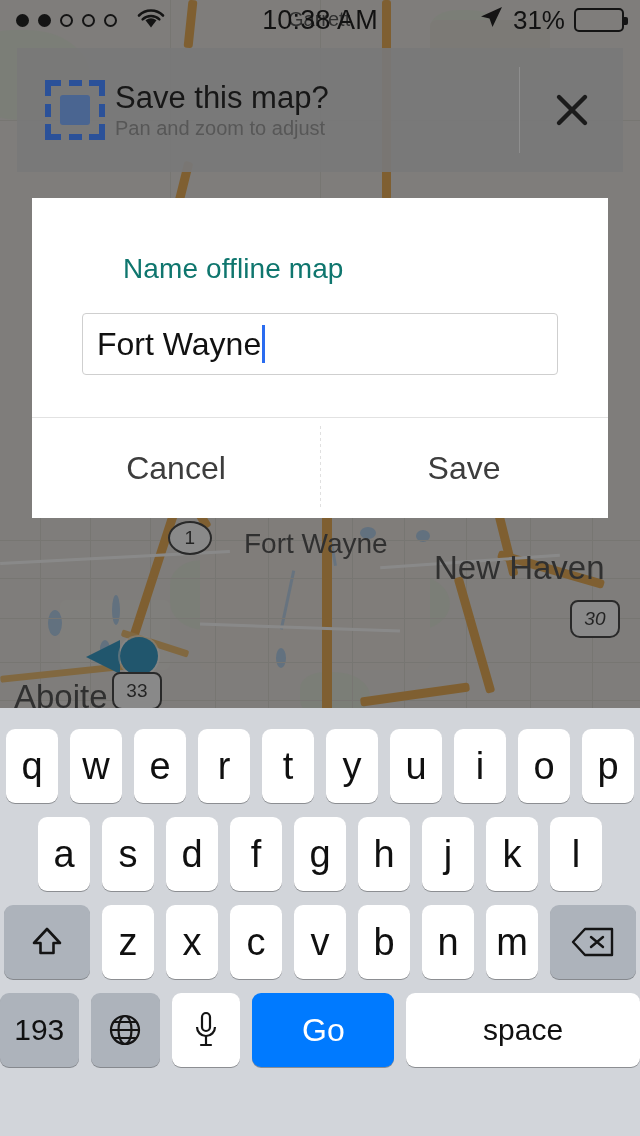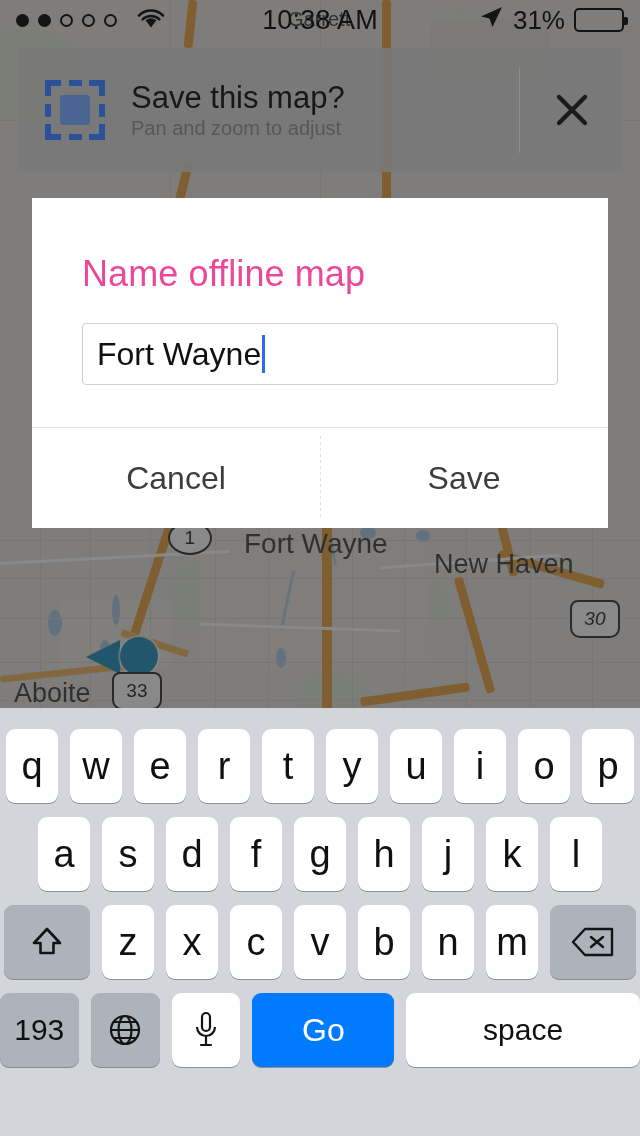--- a/index.html
+++ b/index.html
@@ -46,21 +46,21 @@
   .shield.oval { border-radius: 50%; width: 44px; height: 34px; }
   .shield.us { border-radius: 8px 8px 10px 10px; width: 50px; height: 38px; }
 
   .map-label {
     position: absolute;
     color: #3a3a3a;
     font-size: 28px;
     white-space: nowrap;
     font-weight: 400;
   }
-  .map-label.small { font-size: 27px; }
+  .map-label.small { font-size: 33px; }
   .map-label.tiny { font-size: 20px; }
 
   #loc-dot {
     position: absolute;
     width: 38px; height: 38px;
     border-radius: 50%;
     background: #1a8fc1;
     box-shadow: 0 0 0 2px rgba(255,255,255,.55);
   }
   #loc-cone {
@@ -135,21 +135,21 @@
     position: relative;
     flex: none;
   }
   .sel-corner { position: absolute; background: #2b5199; }
   .sel-inner {
     position: absolute; left: 15px; top: 15px;
     width: 30px; height: 30px;
     background: #4a6591;
     border-radius: 3px;
   }
-  #banner-text { margin-left: 26px; flex: 1; }
+  #banner-text { margin-left: 10px; flex: 1; }
   #banner-title { font-size: 31px; color: #171717; line-height: 1.22; }
   #banner-sub { font-size: 20px; color: #575757; line-height: 1.25; }
   #banner-div {
     width: 1px; height: 86px;
     background: rgba(150,150,150,.75);
     flex: none;
   }
   #banner-close {
     width: 103px; height: 124px;
     display: flex; align-items: center; justify-content: center;
@@ -159,24 +159,25 @@
 
   
   #dialog {
     position: absolute;
     left: 32px; top: 198px;
     width: 576px;
     background: #ffffff;
     z-index: 35;
   }
   #dialog-title {
-    font-size: 36px;
-    color: #ec4899;
+    font-size: 28px;
+    color: #0f766e;
     padding: 55px 0 0 50px;
     letter-spacing: .1px;
+    margin-left: 41px;
   }
   #name-field-wrap { padding: 28px 50px 42px 50px; }
   #name-field {
     width: 100%;
     height: 62px;
     border: 1px solid #cfcfcf;
     border-radius: 4px;
     display: flex; align-items: center;
     padding: 0 14px;
     background: #fff;

